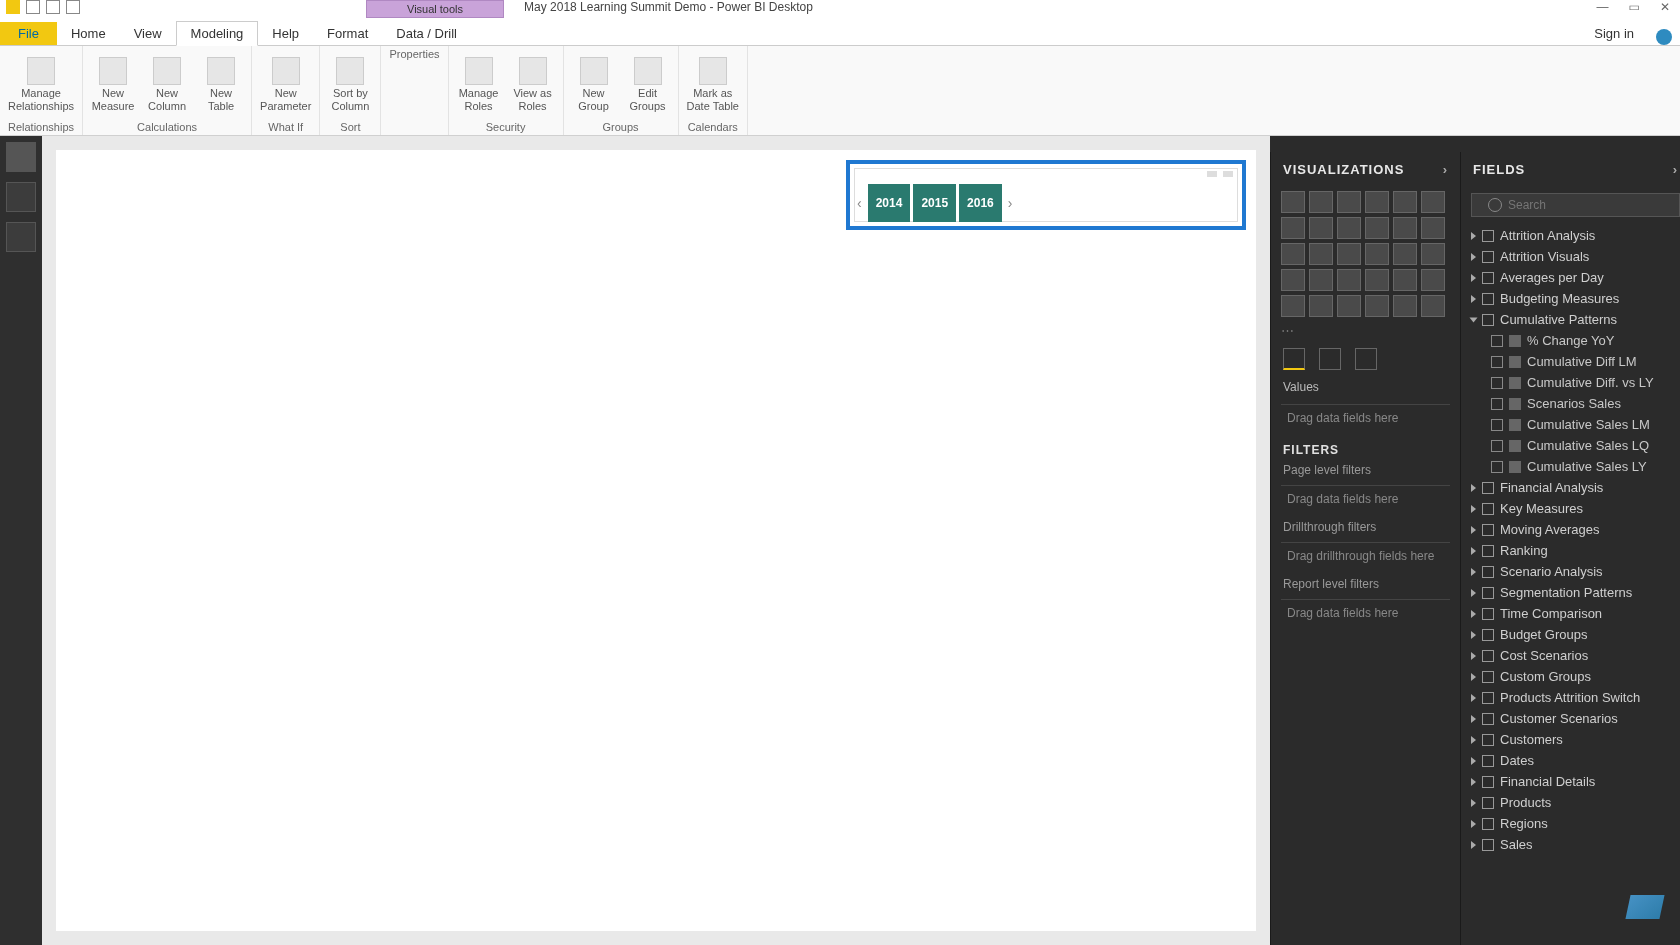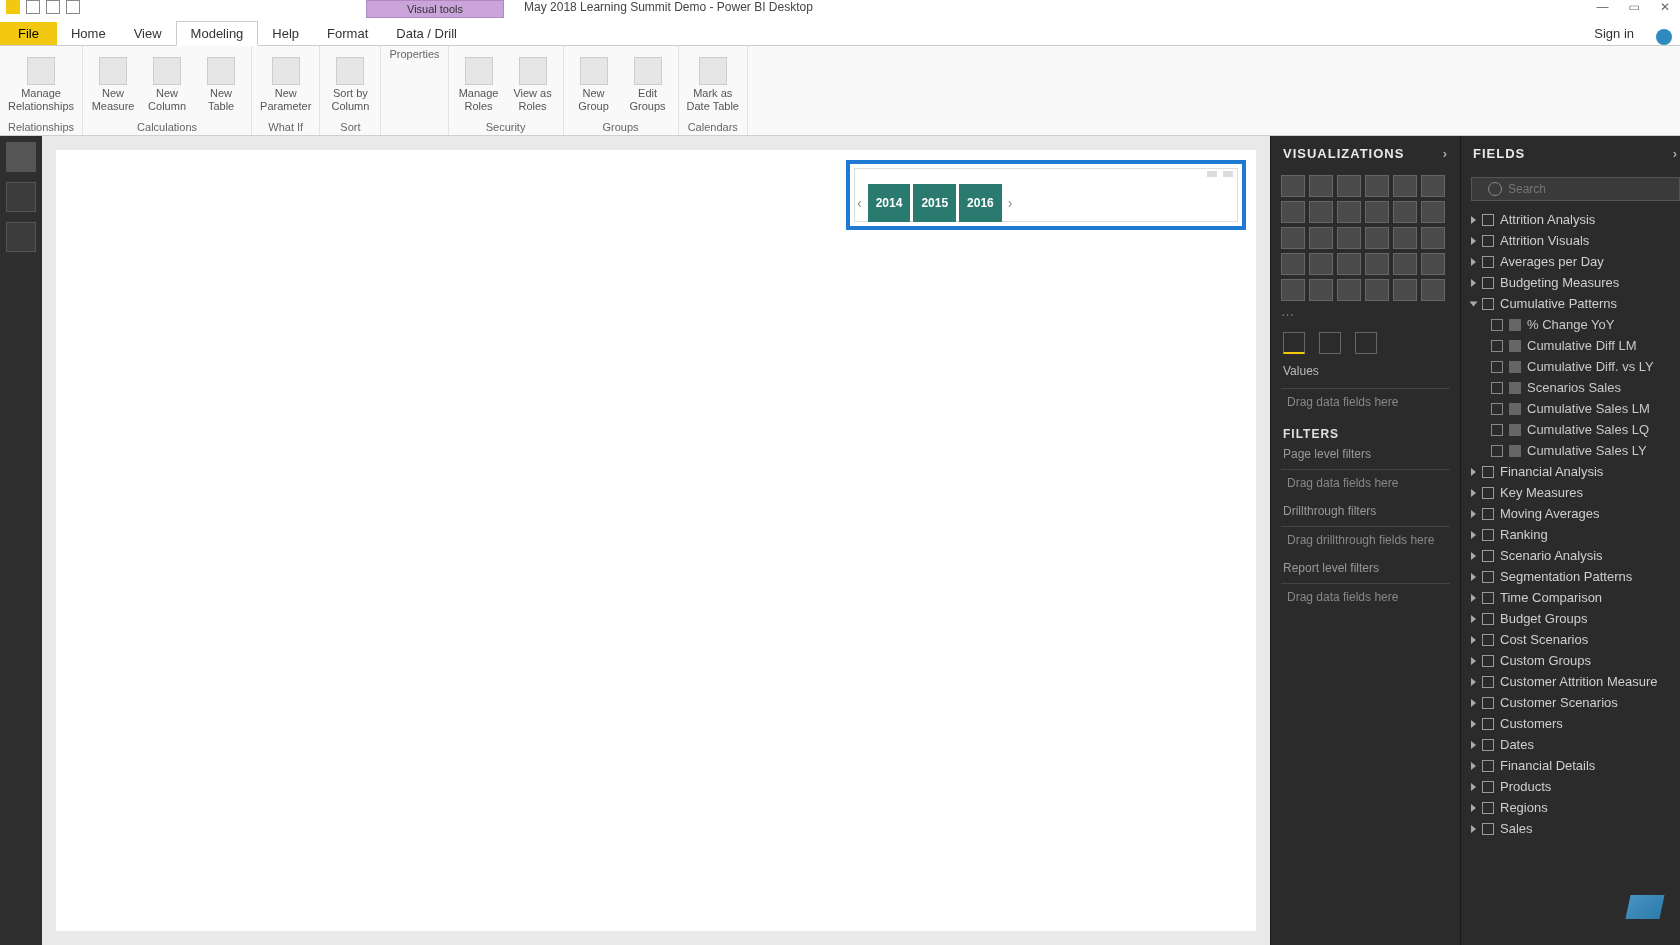--- a/index.html
+++ b/index.html
@@ -10,21 +10,21 @@
 .qat { display: flex; align-items: center; gap: 6px; padding: 0 6px; }
 .qat .logo { width: 14px; height: 14px; background: #f2c811; }
 .qat .ico { width: 14px; height: 14px; border: 1px solid #888; display: inline-block; }
 .titlebar .vistab { margin-left: 280px; background: #c9a3d9; color: #333; padding: 2px 40px; font-size: 11px; border: 1px solid #b088c2; }
 .titlebar .doctitle { margin-left: 20px; }
 .winbtns { margin-left: auto; display: flex; gap: 20px; padding-right: 10px; color: #666; }
 
 
 .ribbontabs { height: 24px; display: flex; align-items: end; border-bottom: 1px solid #ccc; font-size: 13px; }
 .ribbontabs .tab { padding: 4px 14px; color: #333; cursor: pointer; }
-.ribbontabs .tab.file { background: #f2c811; color: #000000; font-weight: 500; padding: 4px 18px; }
+.ribbontabs .tab.file { background: #f2c811; color: #0369a1; font-weight: 500; padding: 4px 18px; }
 .ribbontabs .tab.active { border: 1px solid #ccc; border-bottom: 1px solid #fff; margin-bottom: -1px; background: #fff; }
 .signin { margin-left: auto; padding: 4px 14px; color: #333; }
 .helpcircle { width: 16px; height: 16px; border-radius: 50%; background: #2e8bc0; margin: 0 8px; }
 
 
 .ribbon { height: 90px; background: #f9f9f9; border-bottom: 1px solid #d0d0d0; display: flex; font-size: 11px; color: #555; }
 .rgroup { border-right: 1px solid #e3e3e3; display: flex; flex-direction: column; padding: 2px 8px 0 8px; }
 .rgroup .body { flex: 1; display: flex; align-items: center; gap: 10px; }
 .rgroup .lbl { text-align: center; font-size: 11px; color: #666; padding-bottom: 2px; }
 .rbtn { display: flex; flex-direction: column; align-items: center; gap: 2px; min-width: 44px; text-align: center; line-height: 1.1; cursor: pointer; }
@@ -47,21 +47,21 @@
 .slicergroup { position: absolute; top: 10px; right: 10px; width: 400px; height: 70px; border: 4px solid #1f78d1; background: #fff; display: flex; padding: 4px; gap: 6px; }
 .slicer { flex: 1; border: 1px solid #ddd; position: relative; padding-top: 16px; display: flex; align-items: center; }
 .slicer .hdr { position: absolute; top: 2px; left: 0; right: 0; height: 10px; display: flex; justify-content: flex-end; gap: 6px; padding-right: 4px; }
 .slicer .hdr .dot { width: 10px; height: 6px; background: #ddd; }
 .slicer .btns { display: flex; gap: 3px; padding: 0 4px; }
 .slicer .sbtn { background: #2a7a6f; color: #fff; font-size: 12px; padding: 12px 8px; cursor: pointer; font-weight: 600; }
 .slicer .nav { color: #888; font-size: 14px; padding: 0 2px; cursor: pointer; }
 
 
 .rightpanels { width: 410px; background: #2b2b2b; color: #cfcfcf; display: flex; font-size: 13px; }
-.panel { flex: 1; border-left: 1px solid #1a1a1a; display: flex; flex-direction: column; }
+.panel { flex: 1; border-left: 1px solid #1a1a1a; display: flex; flex-direction: column; margin-top: 16px; }
 .panel.viz { flex: 0 0 190px; }
 .panel.flds { flex: 1; }
 .phead { padding: 10px 12px; font-weight: 700; letter-spacing: 1px; font-size: 13px; color: #e8e8e8; display: flex; align-items: center; justify-content: space-between; }
 .phead .chev { color: #aaa; }
 
 
 .vizgrid { display: grid; grid-template-columns: repeat(6, 24px); gap: 4px; padding: 4px 10px; }
 .vizcell { width: 24px; height: 22px; background: #4a4a4a; border: 1px solid #666; cursor: pointer; }
 .viztabs { display: flex; gap: 14px; padding: 8px 12px 4px 12px; font-size: 16px; color: #aaa; }
 .viztabs .vt { cursor: pointer; width: 22px; height: 22px; border: 1px solid #666; }
@@ -423,21 +423,21 @@
             <span>Cost Scenarios</span>
           </div>
           <div class="tblrow">
             <span class="tri"></span>
             <span class="tico"></span>
             <span>Custom Groups</span>
           </div>
           <div class="tblrow">
             <span class="tri"></span>
             <span class="tico"></span>
-            <span>Customer Attrition Measure</span>
+            <span>Products Attrition Switch</span>
           </div>
           <div class="tblrow">
             <span class="tri"></span>
             <span class="tico"></span>
             <span>Customer Scenarios</span>
           </div>
           <div class="tblrow">
             <span class="tri"></span>
             <span class="tico"></span>
             <span>Customers</span>

